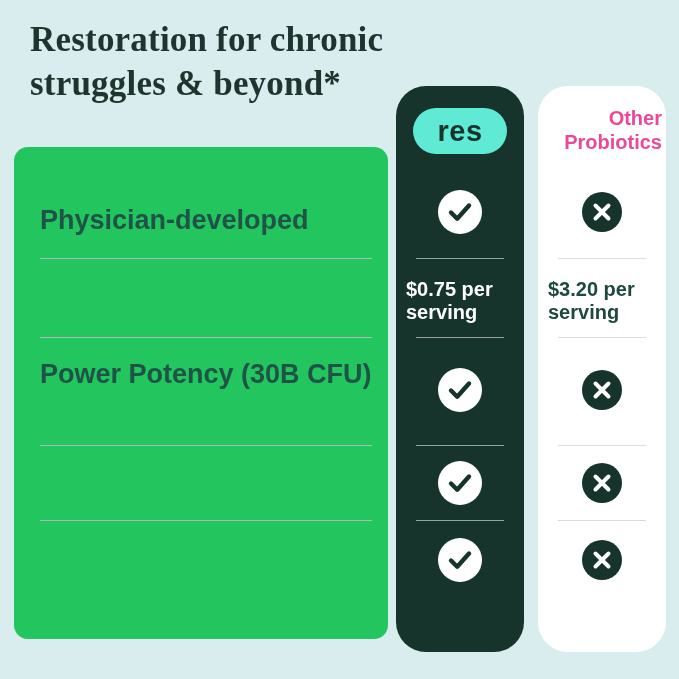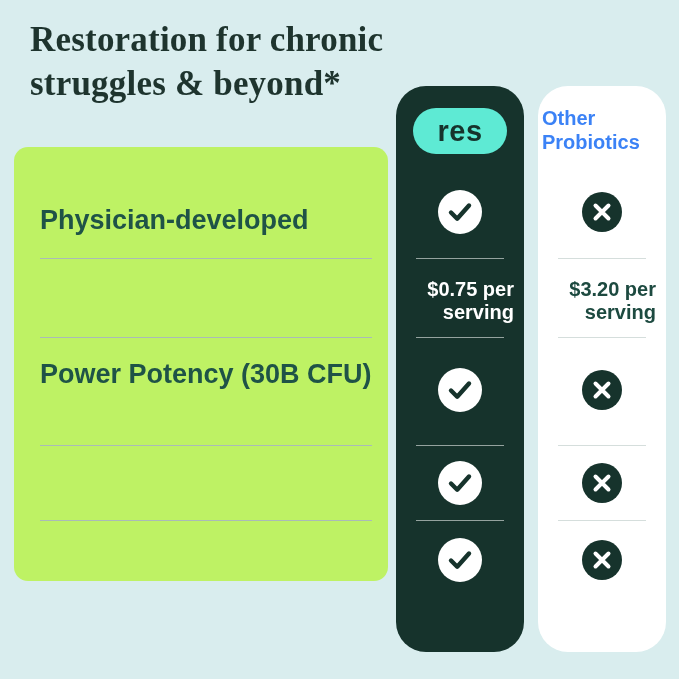--- a/index.html
+++ b/index.html
@@ -14,22 +14,22 @@
     position:absolute;left:30px;top:18px;width:440px;
     margin:0;
     font-family:"Liberation Serif", serif;
     font-weight:700;
     font-size:35px;line-height:1.26;
     color:#1e342e;
     letter-spacing:0.2px;
   }
   
   .features-card{
-    position:absolute;left:14px;top:147px;width:374px;height:434px;
-    background:#bef264;border-radius:14px;
+    position:absolute;left:14px;top:147px;width:374px;height:492px;
+    background:#22c55e;border-radius:14px;
   }
   .feature-label{
     position:absolute;left:26px;right:14px;
     font-size:27px;font-weight:700;line-height:1.16;
     color:#1f5347;
   }
   .l1{top:58px;} .l2{top:134px;} .l3{top:212px;} .l4{top:318px;} .l5{top:396px;}
   .divider{
     position:absolute;left:26px;width:332px;height:1px;background:#aabbb8;
   }
@@ -49,32 +49,32 @@
   }
   .icon{position:absolute;display:block;line-height:0;}
   .check{left:42px;}
   .c1{top:104px;} .c2{top:282px;} .c3{top:375px;} .c4{top:452px;}
   .mdivider{
     position:absolute;left:20px;width:88px;height:1px;background:rgba(255,255,255,0.55);
   }
   .md1{top:172px;} .md2{top:251px;} .md3{top:359px;} .md4{top:434px;}
   .price{
     position:absolute;left:10px;top:192px;width:108px;
-    text-align:right;font-size:20px;font-weight:700;line-height:1.15;
+    text-align:left;font-size:20px;font-weight:700;line-height:1.15;
   }
   .price-brand{color:#ffffff;}
   
   .other-column{
     position:absolute;left:538px;top:86px;width:128px;height:566px;
     background:#ffffff;border-radius:30px;
   }
   .other-header{
     position:absolute;left:4px;top:20px;width:120px;
-    text-align:left;font-size:20px;font-weight:700;line-height:1.2;
-    color:#3b82f6;
+    text-align:right;font-size:20px;font-weight:700;line-height:1.2;
+    color:#ec4899;
   }
   .cross{left:44px;}
   .x1{top:106px;} .x2{top:284px;} .x3{top:377px;} .x4{top:454px;}
   .odivider{
     position:absolute;left:20px;width:88px;height:1px;background:#d5dedc;
   }
   .price-other{color:#1d4a40;}
 </style>
 </head>
 <body>

